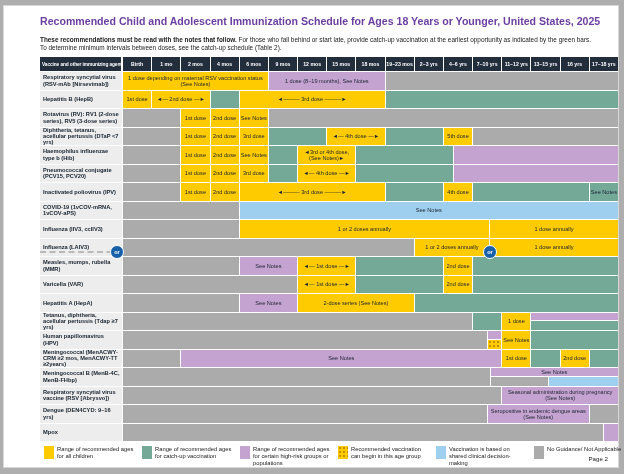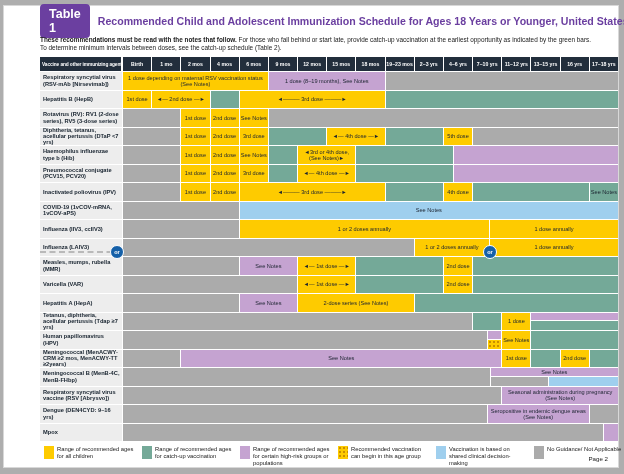--- a/index.html
+++ b/index.html
@@ -38,21 +38,20 @@
   .lg-tx{font-size:5.8px;color:#1a1a1a;line-height:1.2;width:78px;}
   .pagenum{position:absolute;right:10px;bottom:5px;font-size:6.2px;color:#1a1a1a;}
 </style>
 </head>
 <body>
 
 <div class="frame">
   <div class="page">
 
     <div class="title-row">
-      <span class="t1badge">Table 1</span>
       <span class="title">Recommended Child and Adolescent Immunization Schedule for Ages 18 Years or Younger, United States, 2025</span>
     </div>
 
     <div class="notes">
       <div><b>These recommendations must be read with the notes that follow.</b><span> For those who fall behind or start late, provide catch-up vaccination at the earliest opportunity as indicated by the green bars.</span></div>
       <div>To determine minimum intervals between doses, see the catch-up schedule (Table 2).</div>
     </div>
 
     <div class="sched">
       <div class="headrow">

